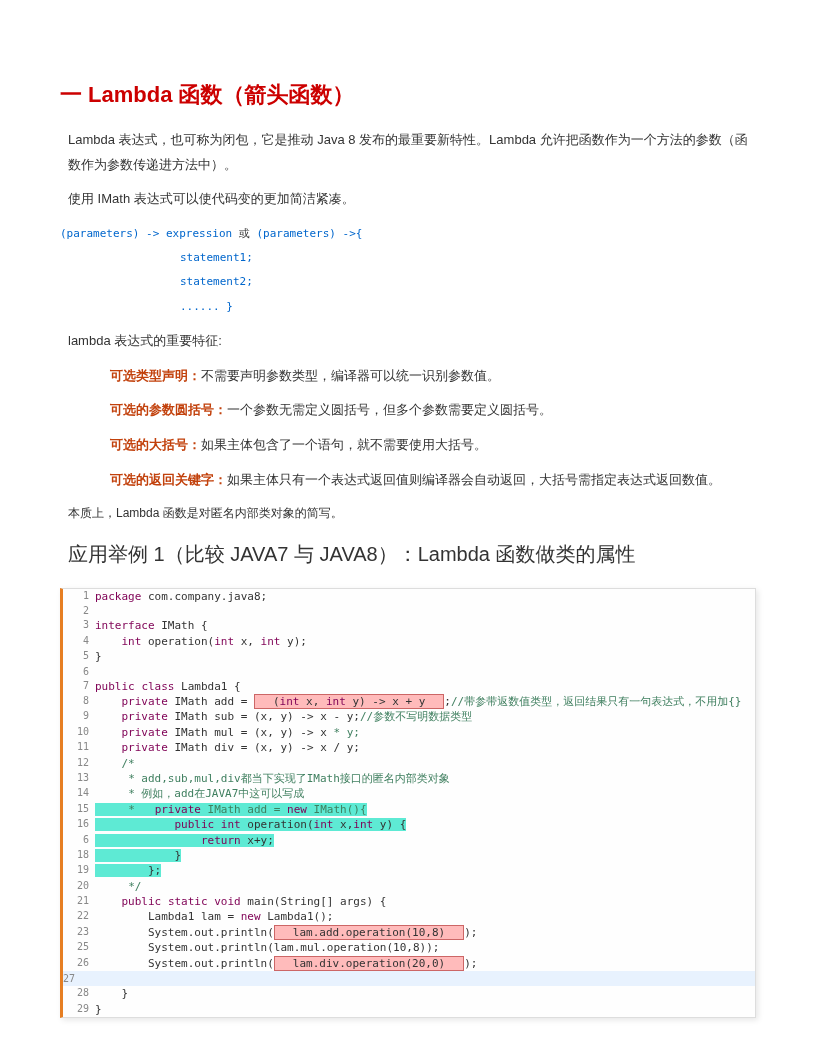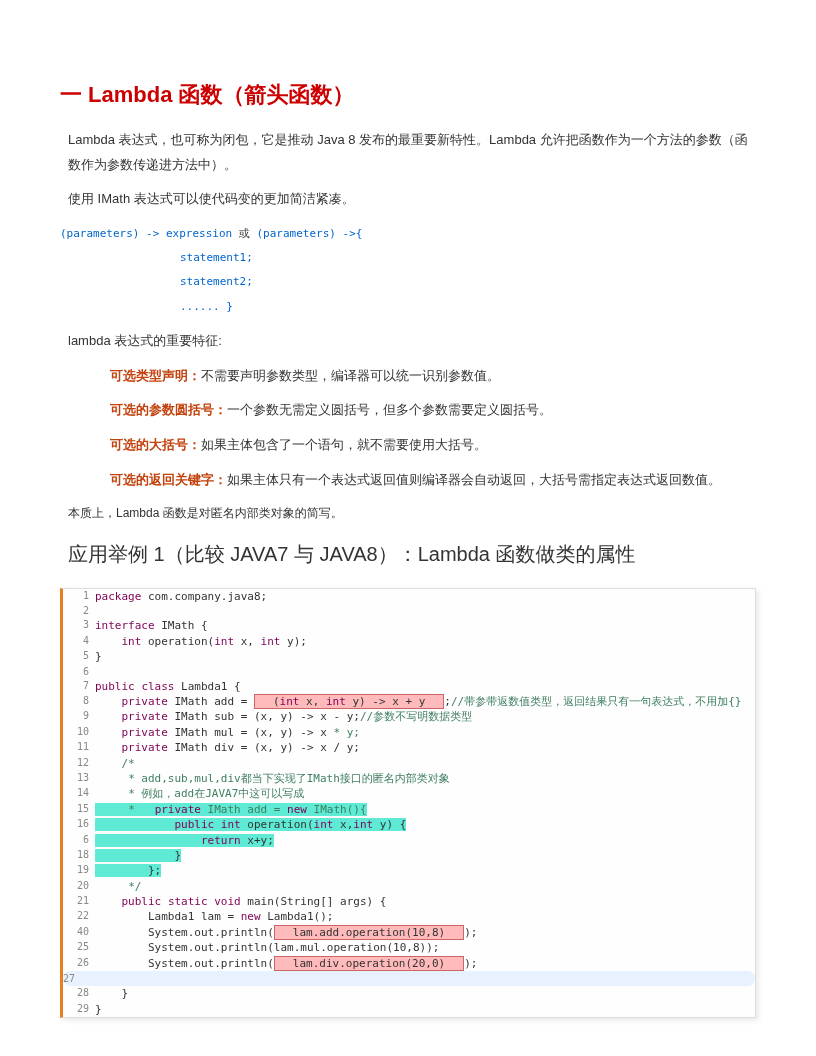--- a/index.html
+++ b/index.html
@@ -60,21 +60,21 @@
   color: #888;
   padding-right: 6px;
   user-select: none;
   font-size: 10px;
 }
 .linec { flex: 1; }
 .kw { color: #7f0055; font-weight: normal; }
 .cm { color: #3f7f5f; }
 .hl-yellow { background: #5eead4; }
 .hl-orange { background: #fbb; border: 1px solid #c66; padding: 0 18px; }
-.hl-line { background: #e8f2fe; display: block; border-radius: 7px; }
+.hl-line { background: #e8f2fe; display: block; }
 </style>
 </head>
 <body>
 
 <div class="heading1">一 Lambda 函数（箭头函数）</div>
 
 <div class="para">Lambda 表达式，也可称为闭包，它是推动 Java 8 发布的最重要新特性。Lambda 允许把函数作为一个方法的参数（函数作为参数传递进方法中）。</div>
 
 <div class="para">使用 IMath 表达式可以使代码变的更加简洁紧凑。</div>
 
@@ -115,19 +115,19 @@
     <div class="code-line"><span class="lineno">13</span><span class="linec">     <span class="cm">* add,sub,mul,div都当下实现了IMath接口的匿名内部类对象</span></span></div>
     <div class="code-line"><span class="lineno">14</span><span class="linec">     <span class="cm">* 例如，add在JAVA7中这可以写成</span></span></div>
     <div class="code-line"><span class="lineno">15</span><span class="linec"><span class="hl-yellow">     <span class="cm">*   <span class="kw">private</span> IMath add = <span class="kw">new</span> IMath(){</span></span></span></div>
     <div class="code-line"><span class="lineno">16</span><span class="linec"><span class="hl-yellow">            <span class="kw">public</span> <span class="kw">int</span> operation(<span class="kw">int</span> x,<span class="kw">int</span> y) {</span></span></div>
     <div class="code-line"><span class="lineno">6</span><span class="linec"><span class="hl-yellow">                <span class="kw">return</span> x+y;</span></span></div>
     <div class="code-line"><span class="lineno">18</span><span class="linec"><span class="hl-yellow">            }</span></span></div>
     <div class="code-line"><span class="lineno">19</span><span class="linec"><span class="hl-yellow">        };</span></span></div>
     <div class="code-line"><span class="lineno">20</span><span class="linec">     <span class="cm">*/</span></span></div>
     <div class="code-line"><span class="lineno">21</span><span class="linec">    <span class="kw">public</span> <span class="kw">static</span> <span class="kw">void</span> main(String[] args) {</span></div>
     <div class="code-line"><span class="lineno">22</span><span class="linec">        Lambda1 lam = <span class="kw">new</span> Lambda1();</span></div>
-    <div class="code-line"><span class="lineno">40</span><span class="linec">        System.out.println(<span class="hl-orange">lam.add.operation(10,8)</span>);</span></div>
+    <div class="code-line"><span class="lineno">23</span><span class="linec">        System.out.println(<span class="hl-orange">lam.add.operation(10,8)</span>);</span></div>
     <div class="code-line"><span class="lineno">25</span><span class="linec">        System.out.println(lam.mul.operation(10,8));</span></div>
     <div class="code-line"><span class="lineno">26</span><span class="linec">        System.out.println(<span class="hl-orange">lam.div.operation(20,0)</span>);</span></div>
     <div class="code-line hl-line"><span class="lineno">27</span><span class="linec"></span></div>
     <div class="code-line"><span class="lineno">28</span><span class="linec">    }</span></div>
     <div class="code-line"><span class="lineno">29</span><span class="linec">}</span></div>
   </div>
 
 </body></html>

